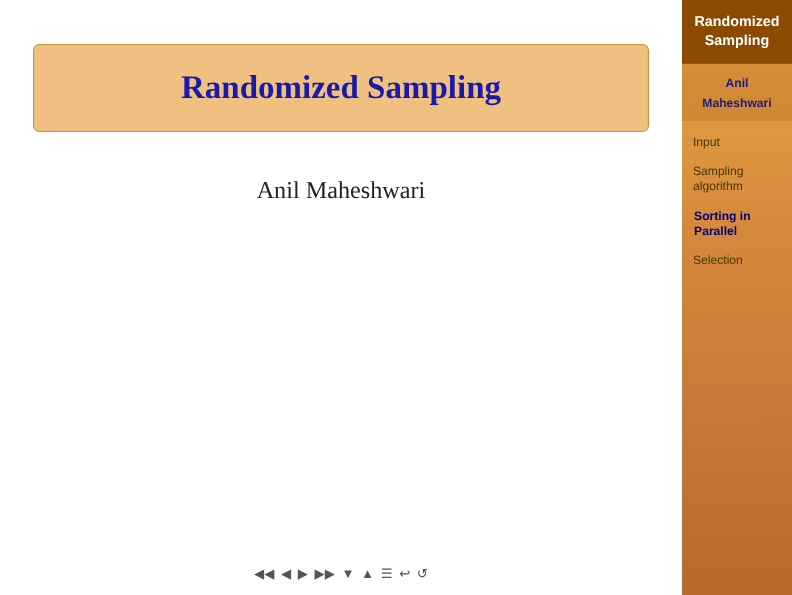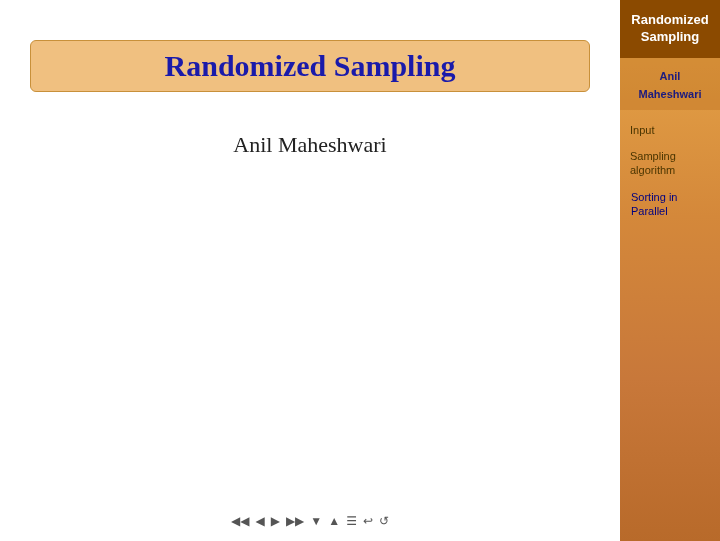--- a/index.html
+++ b/index.html
@@ -23,21 +23,21 @@
       justify-content: flex-start;
       padding: 40px 30px 20px 30px;
       position: relative;
     }
 
     .title-box {
       background: #f0c080;
       border: 1.5px solid #c8903a;
       border-radius: 6px;
       width: 560px;
-      padding: 8px 30px;
+      padding: 22px 30px;
       text-align: center;
       margin-bottom: 40px;
     }
 
     .title-box h1 {
       color: #1a1aaa;
       font-size: 30px;
       font-weight: bold;
       font-family: 'Georgia', serif;
     }
@@ -136,21 +136,21 @@
       padding: 5px 10px;
       color: #4a3500;
       font-size: 11px;
       font-family: Arial, sans-serif;
       cursor: pointer;
       line-height: 1.3;
     }
 
     .sidebar-nav-item.active {
       color: #000080;
-      font-weight: normal;
+      font-weight: bold;
       padding-left: 11px;
     }
   </style>
 </head>
 <body>
 
 <div class="main-content">
   <div class="title-box">
     <h1>Randomized Sampling</h1>
   </div>
@@ -175,14 +175,15 @@
   <div class="sidebar-header">
     <span class="sidebar-header-text">Randomized<br>Sampling</span>
   </div>
   <div class="sidebar-author">
     <span class="sidebar-author-text">Anil Maheshwari</span>
   </div>
   <nav class="sidebar-nav">
     <div class="sidebar-nav-item">Input</div>
     <div class="sidebar-nav-item">Sampling<br>algorithm</div>
     <div class="sidebar-nav-item active">Sorting in Parallel</div>
+    <div class="sidebar-nav-item">Selection</div>
   </nav>
 </div>
 
 </body></html>

